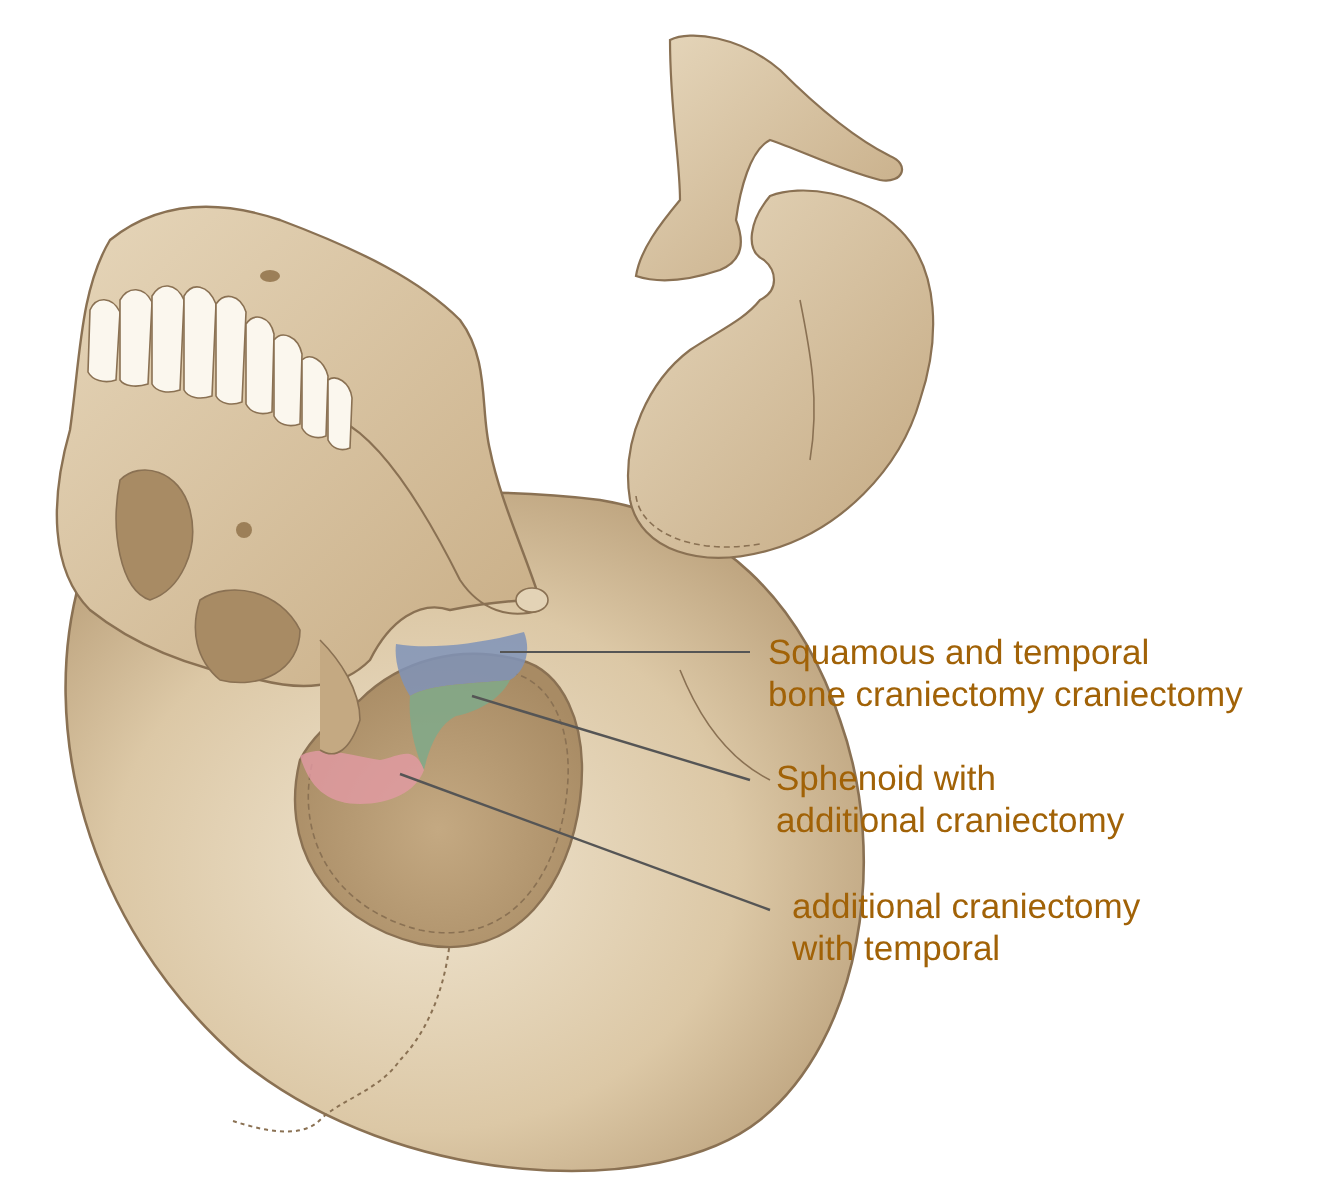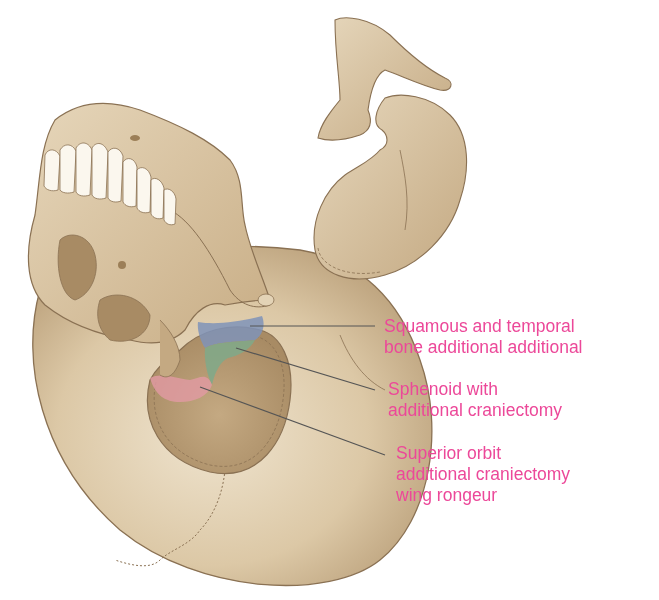--- a/index.html
+++ b/index.html
@@ -1,19 +1,19 @@
 <!DOCTYPE html>
 <html><head>
 <meta charset="utf-8">
 <style>
   html, body { margin: 0; padding: 0; background: #ffffff; }
   body { width: 659px; height: 600px; position: relative; overflow: hidden;
          font-family: "Liberation Sans", sans-serif; }
   #illustration { position: absolute; left: 0; top: 0; width: 659px; height: 600px; }
-  .label { position: absolute; color: #ec4899; font-size: 17.5px; line-height: 21px;
+  .label { position: absolute; color: #a16207; font-size: 17.5px; line-height: 21px;
            font-family: "Liberation Sans", sans-serif; white-space: nowrap; }
   .label span { display: block; }
 </style>
 </head>
 <body>
 
 <svg id="illustration" viewBox="0 0 659 600" xmlns="http://www.w3.org/2000/svg">
   <defs>
     <radialGradient id="craniumGrad" cx="0.45" cy="0.55" r="0.65">
       <stop offset="0" stop-color="#efe4cf"></stop>
@@ -85,25 +85,24 @@
 
   <g stroke="#555555" fill="none">
     <line x1="250" y1="326" x2="375" y2="326" stroke-width="1"></line>
     <line x1="236" y1="348" x2="375" y2="390" stroke-width="1.2"></line>
     <line x1="200" y1="387" x2="385" y2="455" stroke-width="1.2"></line>
   </g>
 </svg>
 
 <div class="label" style="left:384px; top:316px;">
   <span>Squamous and temporal</span>
-  <span>bone additional additional</span>
+  <span>bone craniectomy craniectomy</span>
 </div>
 
 <div class="label" style="left:388px; top:379px;">
   <span>Sphenoid with</span>
   <span>additional craniectomy</span>
 </div>
 
 <div class="label" style="left:396px; top:443px;">
-  <span>Superior orbit</span>
   <span>additional craniectomy</span>
-  <span>wing rongeur</span>
+  <span>with temporal</span>
 </div>
 
 </body></html>

